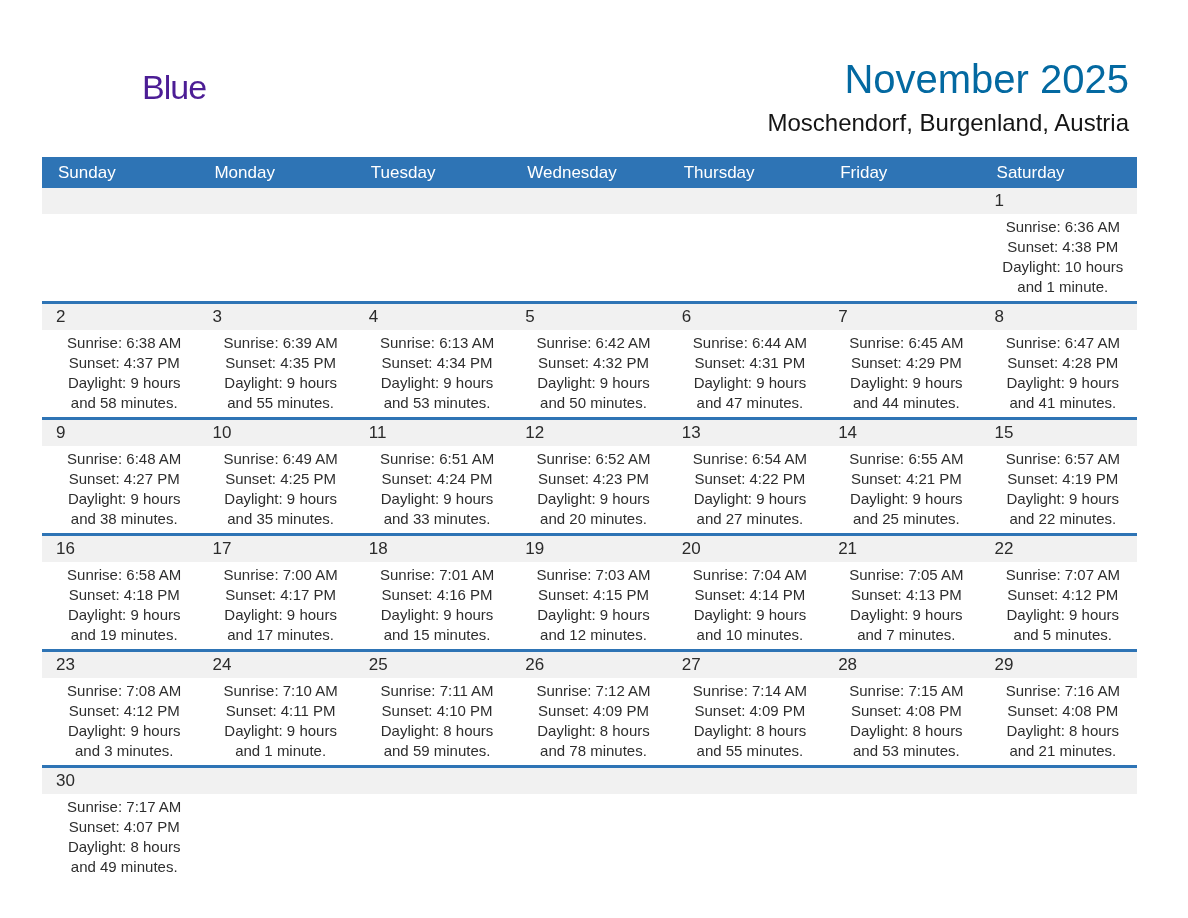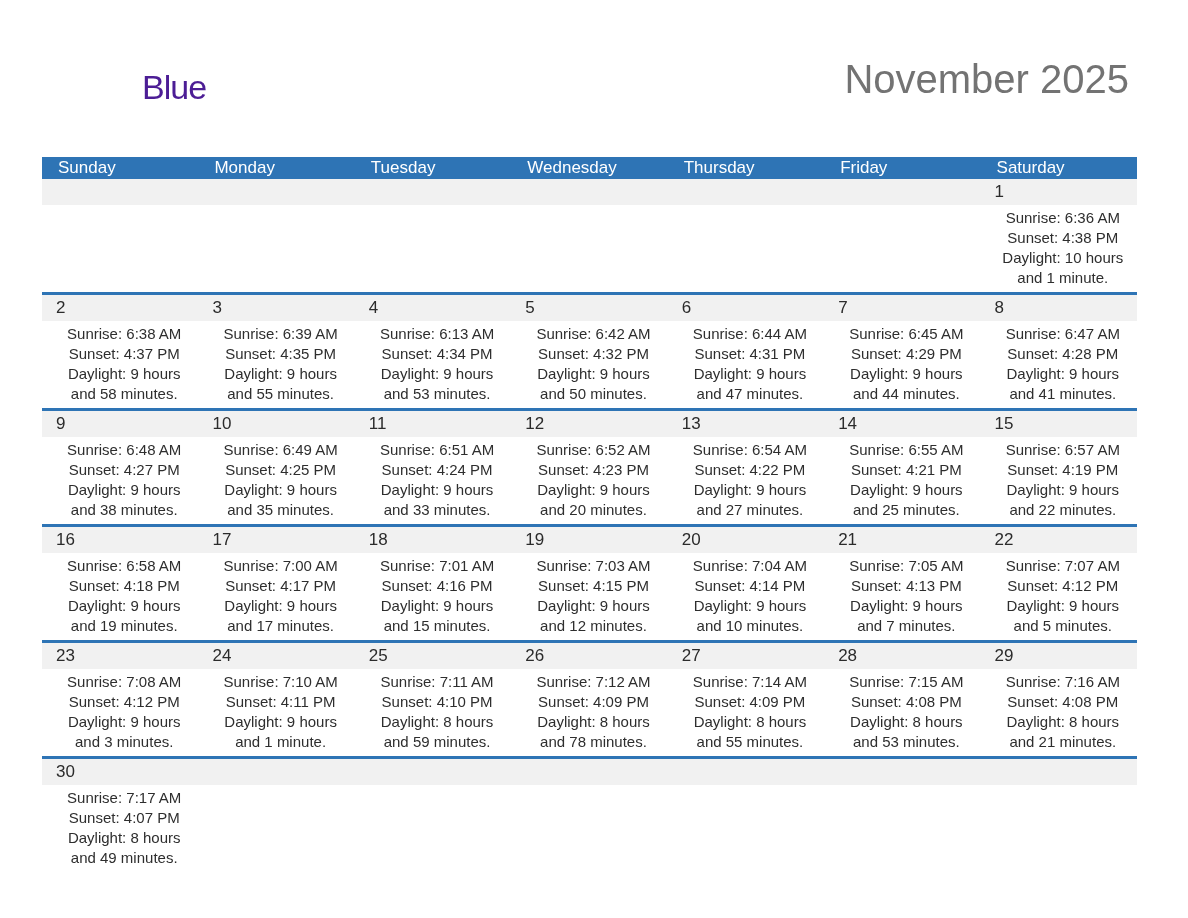--- a/index.html
+++ b/index.html
@@ -23,29 +23,29 @@
     width:45px; height:22px; margin-left:2px; margin-bottom:4px;
     background:#0C6EB7;
     clip-path:polygon(0 0, 100% 100%, 20% 100%);
   }
   .logo-blue {
     font-size:34px; line-height:30px; color:#4c1d95;
     letter-spacing:-1px; margin-left:90px; font-weight:400;
   }
 
   .titles { position:absolute; right:59px; top:56px; text-align:right; }
-  .main-title { font-size:40px; line-height:46px; color:#737373; font-weight:400; }
+  .main-title { font-size:40px; line-height:46px; color:#0369a1; font-weight:400; }
   .sub-title  { font-size:24px; line-height:30px; color:#151515; font-weight:400; margin-top:6px; }
 
   
   .calendar { position:absolute; left:42px; top:157px; width:1095px; }
 
   .weekday-row {
     display:grid; grid-template-columns:repeat(7,1fr);
-    background:#2E74B5; height:22px; align-items:center;
+    background:#2E74B5; height:31px; align-items:center;
   }
   .weekday {
     color:#ffffff; font-size:17px; padding-left:16px;
     font-weight:400; white-space:nowrap;
   }
 
   .week {
     display:grid; grid-template-columns:repeat(7,1fr);
     border-top:3px solid #2E74B5;
     background:#ffffff;
@@ -67,20 +67,21 @@
 <body>
 
 <div class="page">
 
   <div class="logo">
     <div class="logo-blue">Blue</div>
   </div>
 
   <div class="titles">
     <div class="main-title">November 2025</div>
+    <div class="sub-title">Moschendorf, Burgenland, Austria</div>
   </div>
 
   <div class="calendar">
     <div class="weekday-row">
       <div class="weekday">Sunday</div>
       <div class="weekday">Monday</div>
       <div class="weekday">Tuesday</div>
       <div class="weekday">Wednesday</div>
       <div class="weekday">Thursday</div>
       <div class="weekday">Friday</div>

